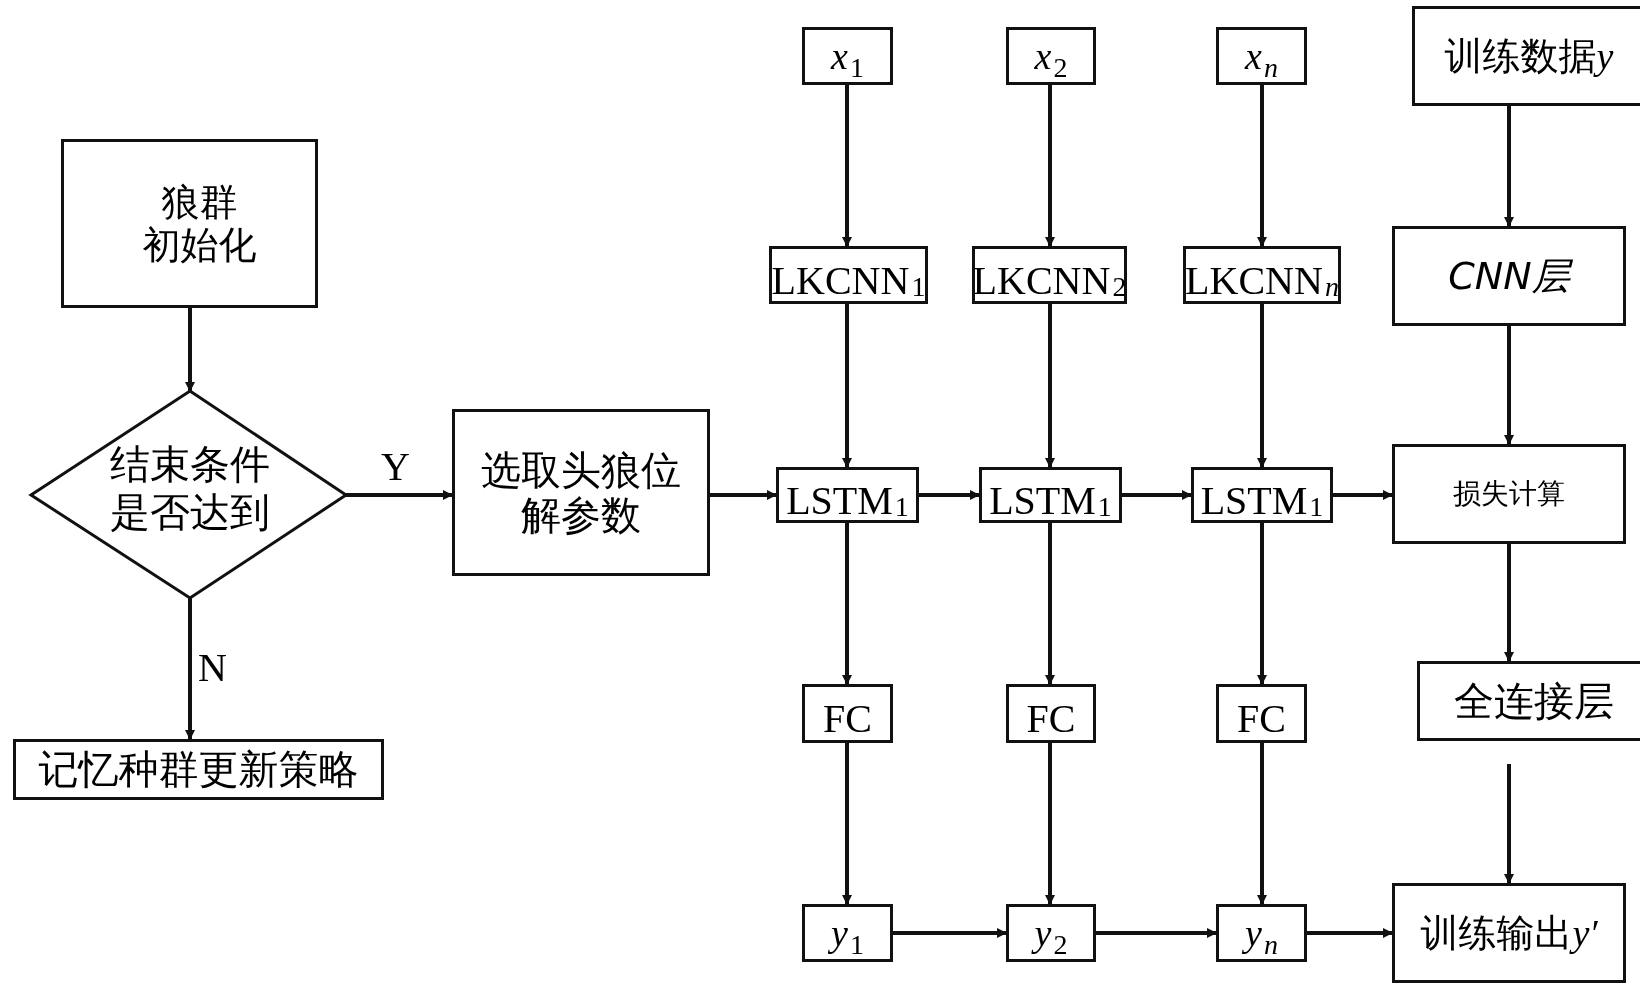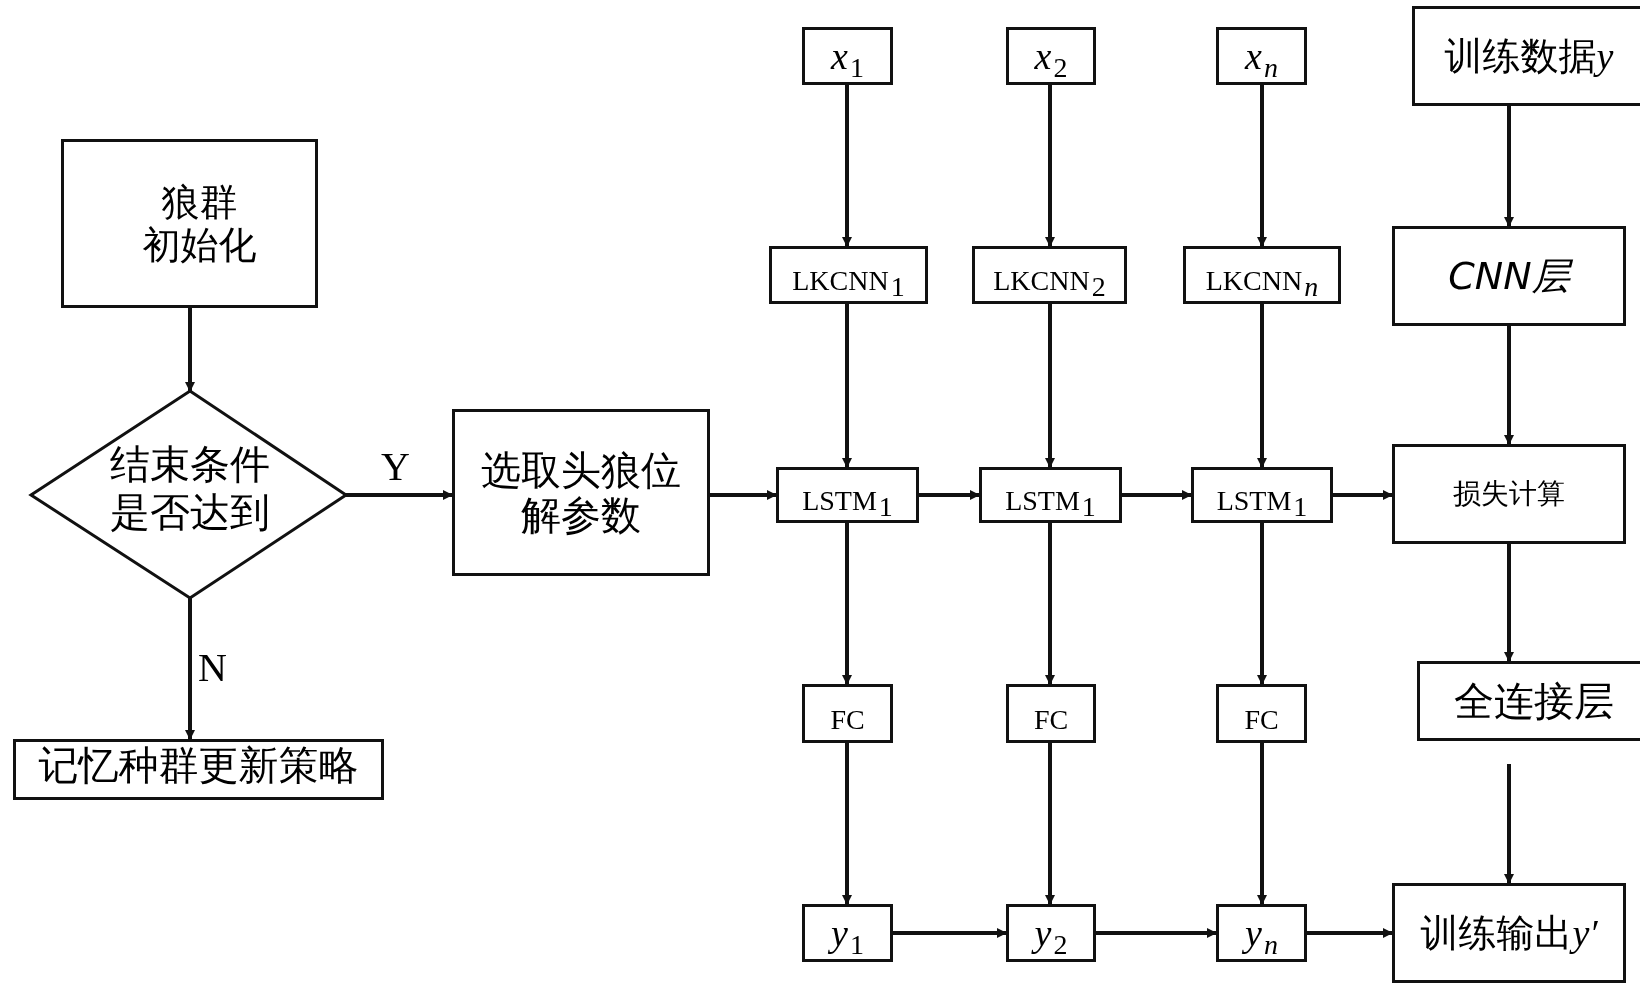--- a/index.html
+++ b/index.html
@@ -8,21 +8,21 @@
   #diagram { position: absolute; left: 0; top: 0; }
   .node { position: absolute; box-sizing: border-box; border: 3px solid #111;
           background: #fff; display: flex; align-items: center; justify-content: center;
           text-align: center; line-height: 1.12; }
   .cjk { font-family: "DejaVu Sans", "Liberation Sans", sans-serif; }
   .lbl { position: absolute; font-size: 40px; line-height: 1; }
   .diamond-text { position: absolute; left: 90px; top: 440px; width: 200px; text-align: center;
                   font-size: 40px; line-height: 1.2; }
   .sub { font-size: 28px; position: relative; top: 12px; margin-left: 2px; }
   .it { font-style: italic; }
-  .lat { font-size: 28px; margin-top: 12px; }
+  .lat { font-size: 40px; margin-top: 12px; }
   .var { font-size: 38px; }
 </style>
 </head>
 <body>
 
 <svg id="diagram" width="1640" height="997" viewBox="0 0 1640 997">
   <defs>
     <marker id="ah" markerWidth="10" markerHeight="10" refX="9" refY="5" orient="auto" markerUnits="userSpaceOnUse">
       <path d="M0,0 L10,5 L0,10 z" fill="#111"></path>
     </marker>
@@ -75,21 +75,21 @@
 </div>
 
 <div class="diamond-text cjk">
   <div>结束条件</div>
   <div>是否达到</div>
 </div>
 
 <span class="lbl" style="left:381px;top:447px;">Y</span>
 <span class="lbl" style="left:198px;top:648px;">N</span>
 
-<div class="node cjk" style="left:13px;top:739px;width:371px;height:61px;font-size:40px;font-family:Liberation Mono, monospace;">
+<div class="node cjk" style="left:13px;top:739px;width:371px;height:61px;font-size:40px;">
   <span>记忆种群更新策略</span>
 </div>
 
 <div class="node cjk" style="left:452px;top:409px;width:258px;height:167px;font-size:40px;flex-direction:column;">
   <span>选取头狼位</span>
   <span>解参数</span>
 </div>
 
 <div class="node" style="left:802px;top:27px;width:91px;height:58px;">
   <span class="it var">x</span>

